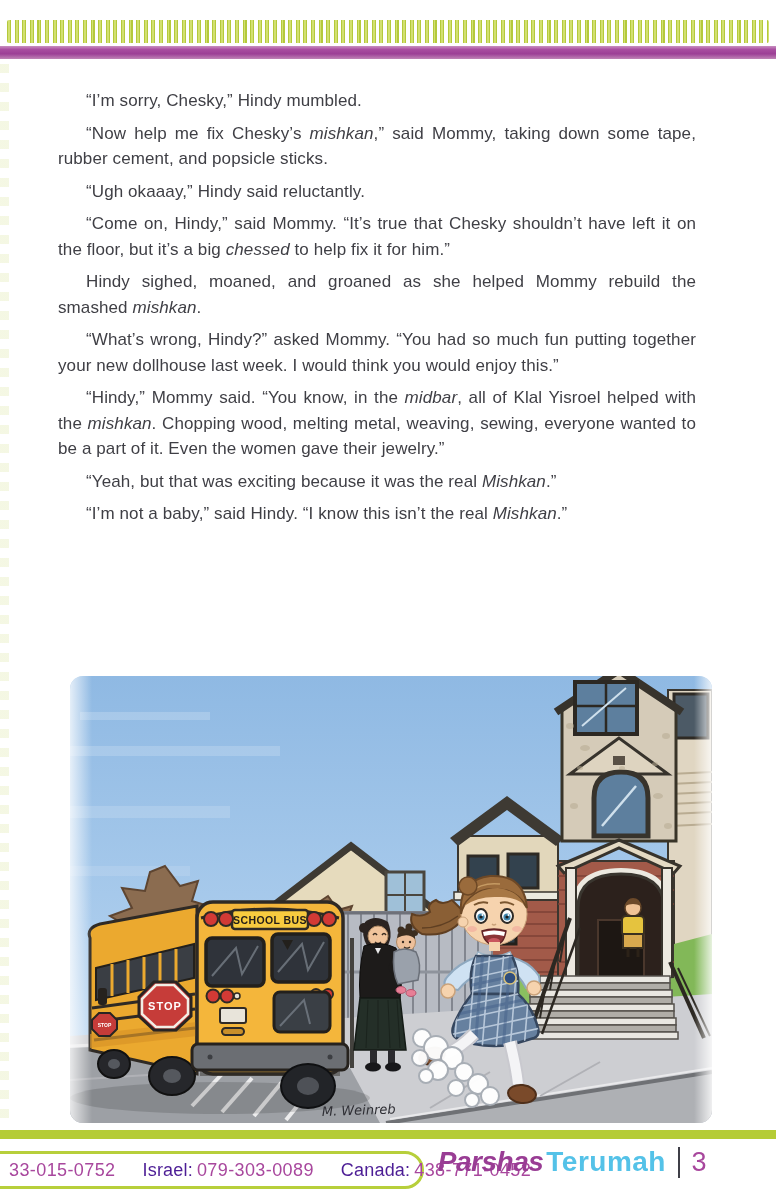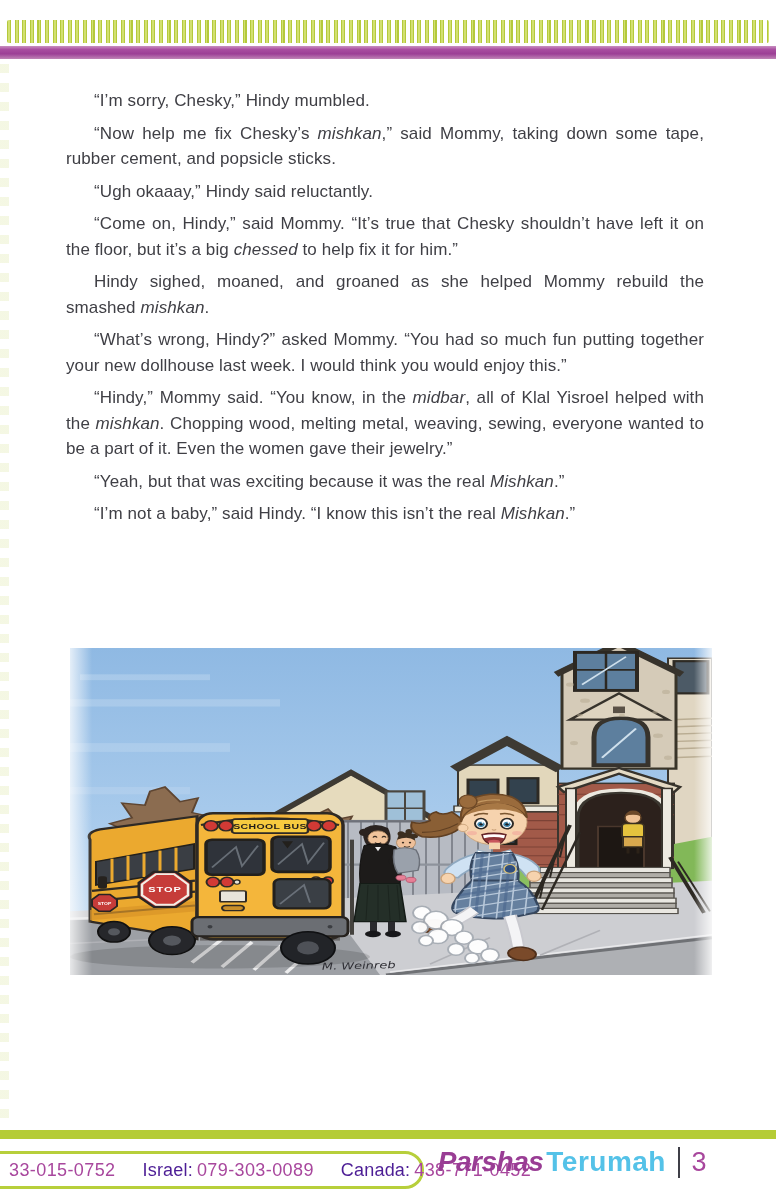--- a/index.html
+++ b/index.html
@@ -21,31 +21,31 @@
     position:absolute;left:0;right:0;top:46px;height:13px;
     background:linear-gradient(180deg,#c88fc0 0%,#a84da0 28%,#9c3f95 60%,#bf84b6 100%);
   }
   .left-edge-stripes{
     position:absolute;left:0;top:64px;width:9px;height:1060px;
     background:repeating-linear-gradient(180deg,
       rgba(180,201,60,0.14) 0 9px, rgba(0,0,0,0) 9px 19px);
   }
   
   .story{
-    position:absolute;left:66px;top:88px;width:638px;color:#3f3f45;
+    position:absolute;left:58px;top:88px;width:638px;color:#3f3f45;
   }
   .story p{
     margin:0 0 7px 0;font-size:17px;line-height:25.5px;
     text-align:justify;text-indent:28px;letter-spacing:0.1px;
   }
   .story em{font-style:italic;}
   
   .illustration{
-    position:absolute;left:70px;top:648px;width:642px;height:327px;
-    border-radius:0;overflow:hidden;
+    position:absolute;left:70px;top:676px;width:642px;height:447px;
+    border-radius:13px;overflow:hidden;
   }
   .illustration svg{display:block;width:100%;height:100%;}
   
   .footer-bar{
     position:absolute;left:0;right:0;top:1130px;height:9px;background:#b5cc35;
   }
   .phone-pill{
     position:absolute;left:-34px;top:1151px;height:38px;width:458px;
     border:3px solid #b7cf3b;border-radius:22px;background:#ffffff;
     display:flex;align-items:center;gap:27px;padding:0 18px 0 40px;

